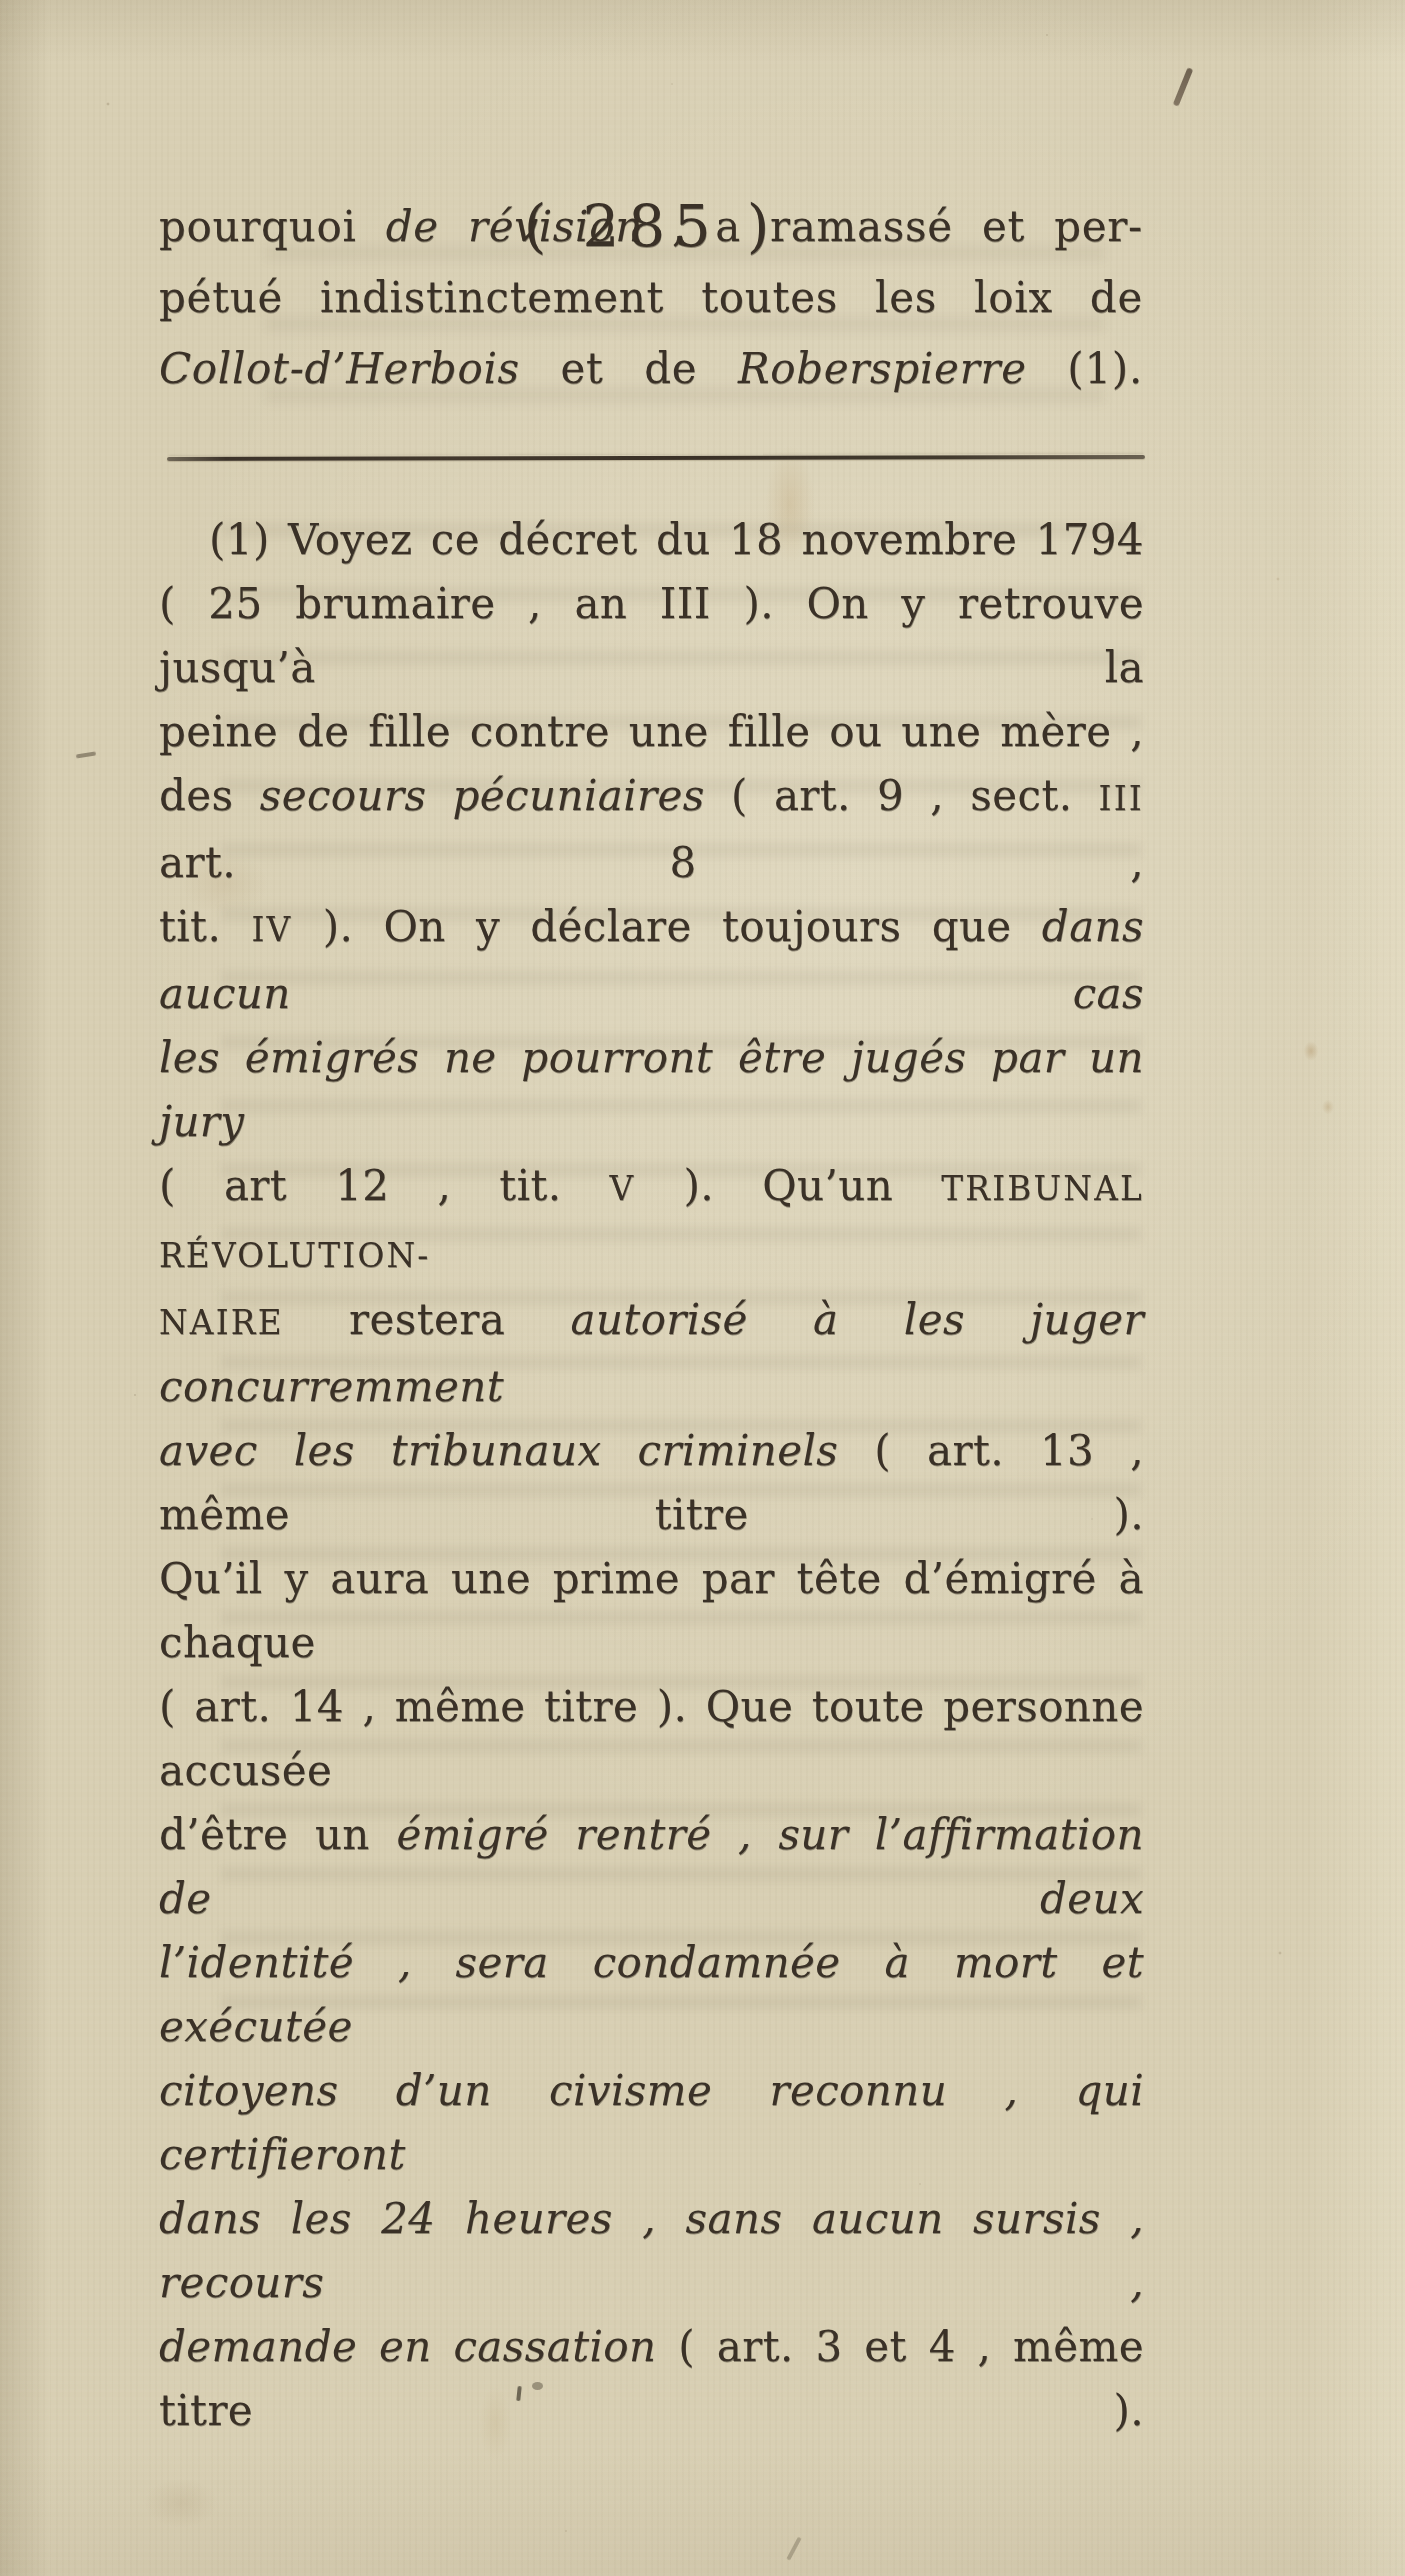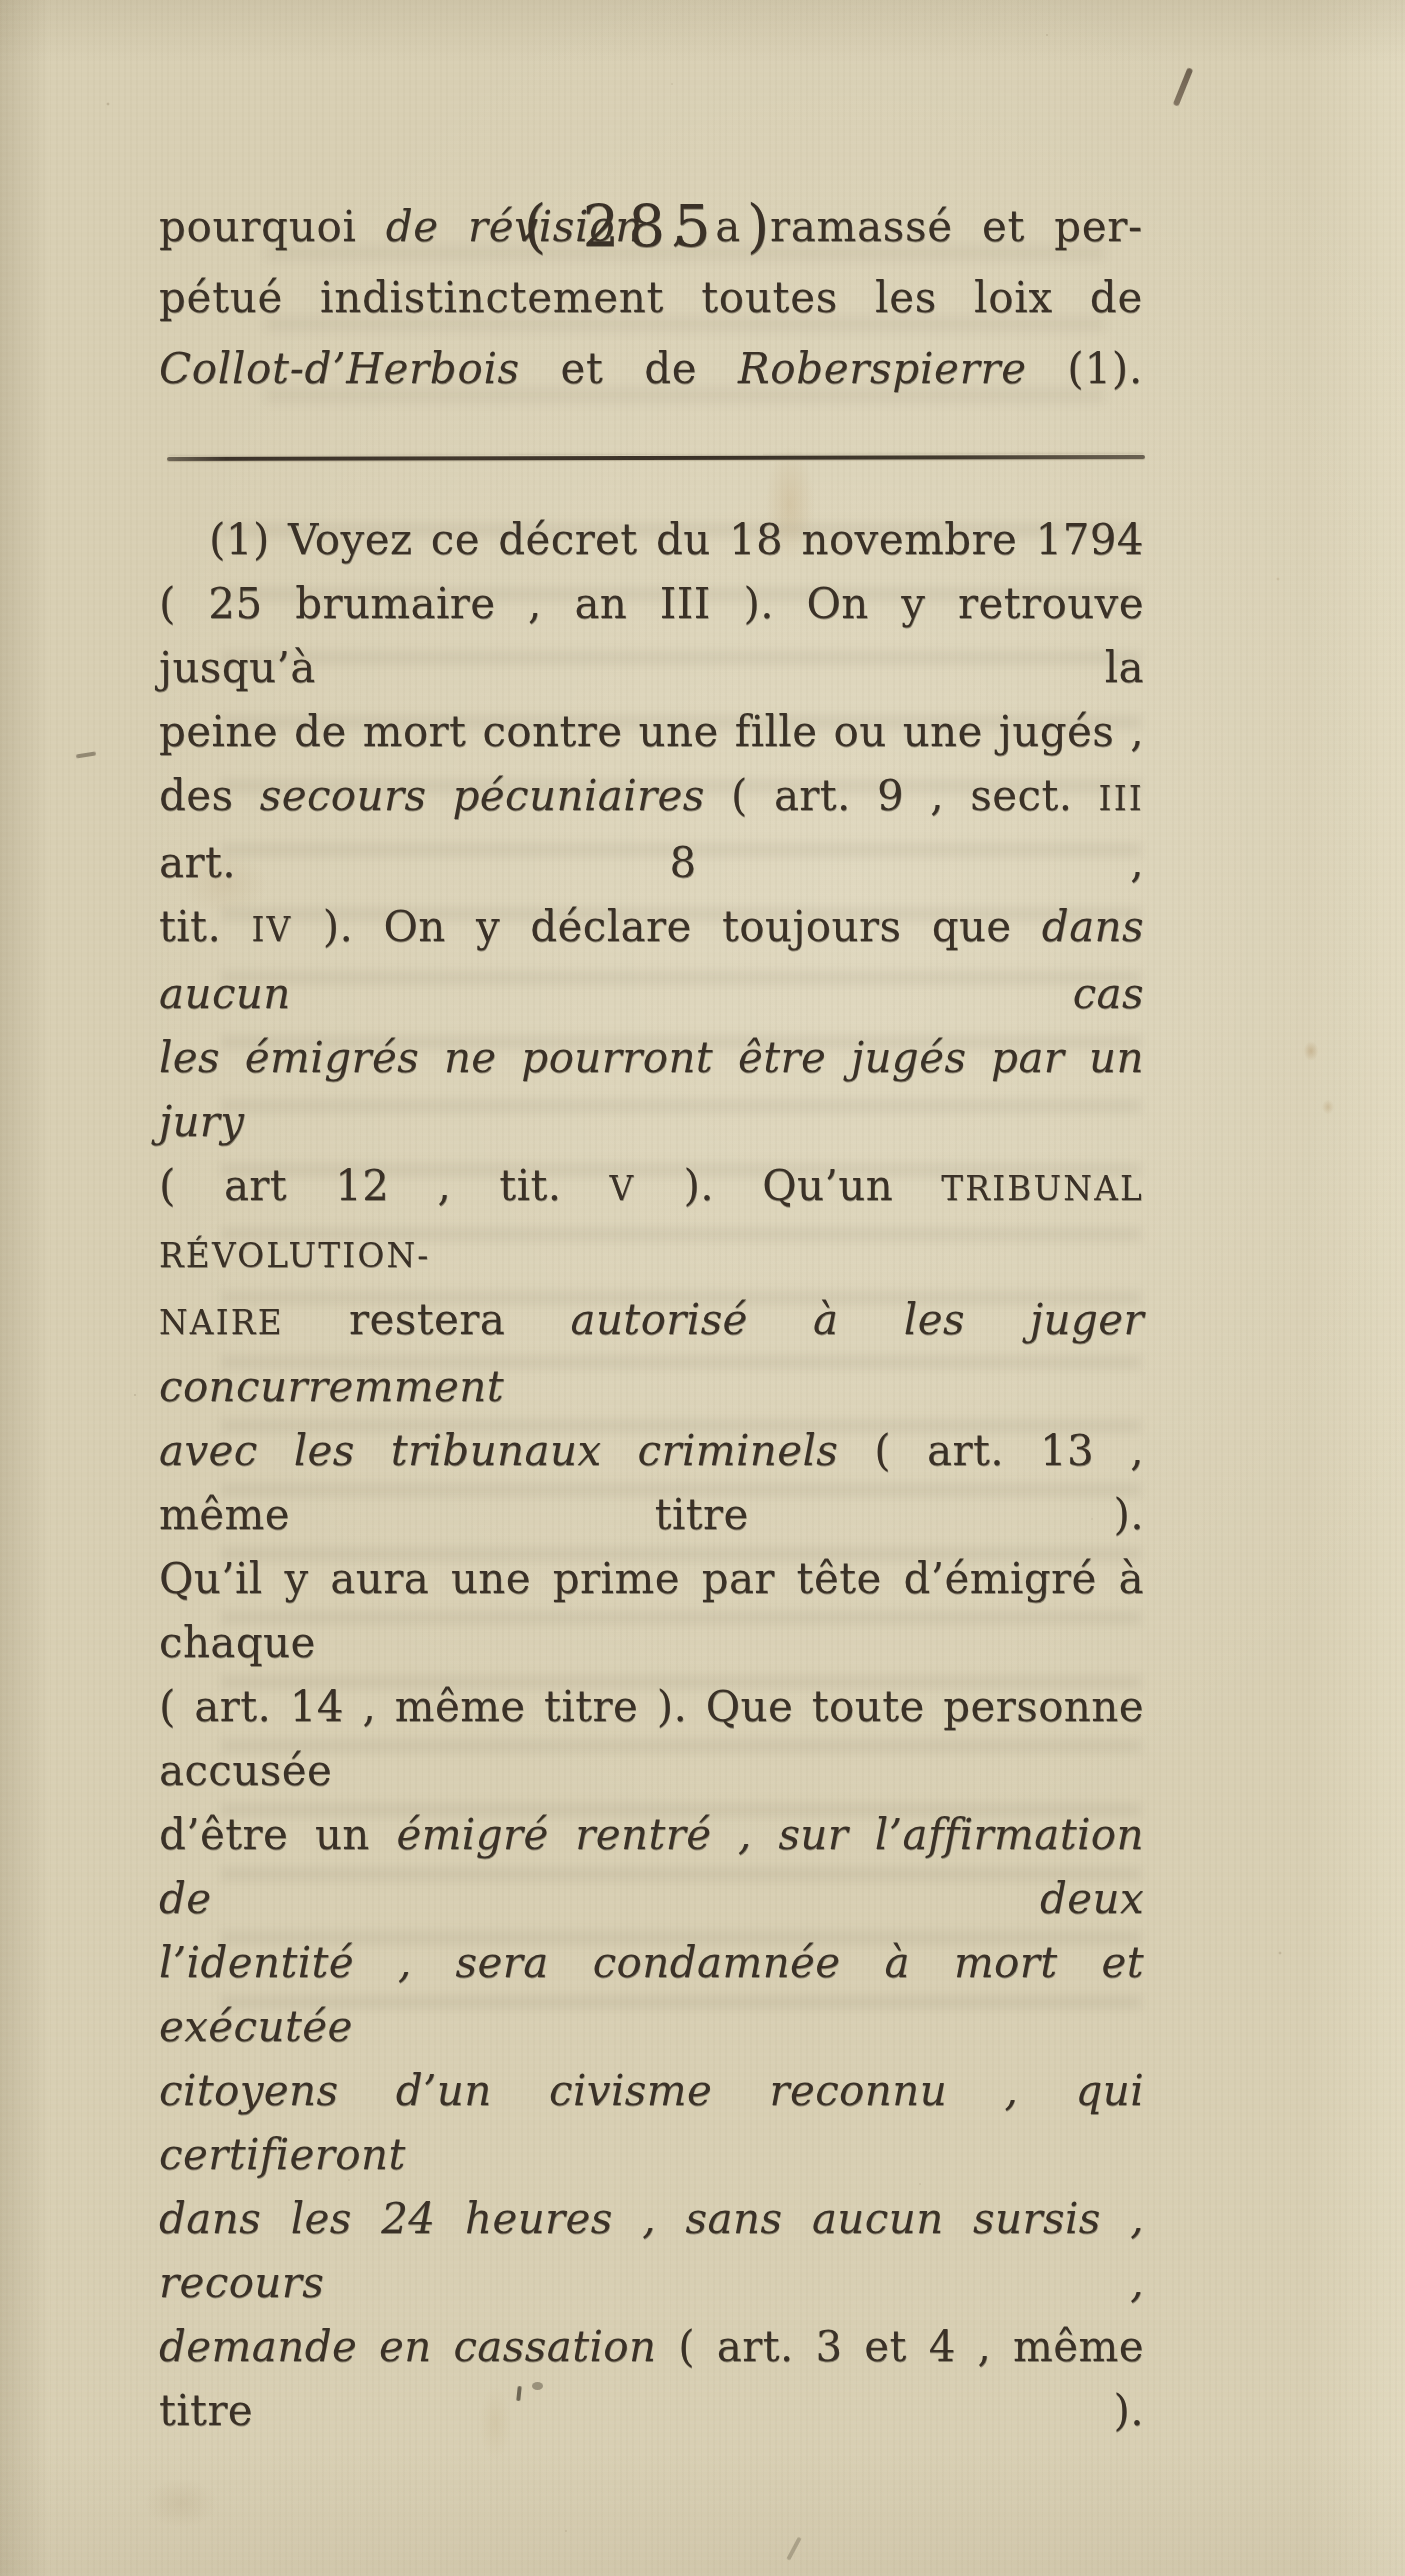--- a/index.html
+++ b/index.html
@@ -162,21 +162,21 @@
       <div class="line"><span>pourquoi </span><span class="it">de révision</span><span> , a ramassé et per-</span></div>
       <div class="line"><span>pétué indistinctement toutes les loix de</span></div>
       <div class="line"><span class="it">Collot-d’Herbois</span><span> et de </span><span class="it">Roberspierre</span><span> (1).</span></div>
     </div>
 
   <div id="rule"></div>
 
   <div id="footnote" class="txt">
       <div class="line"><span>(1) Voyez ce décret du 18 novembre 1794</span></div>
       <div class="line"><span>( 25 brumaire , an III ). On y retrouve jusqu’à la</span></div>
-      <div class="line"><span>peine de mort contre une fille ou une jugés ,</span></div>
+      <div class="line"><span>peine de fille contre une fille ou une mère ,</span></div>
       <div class="line"><span>des </span><span class="it">secours pécuniaires</span><span> ( art. 9 , sect. </span><span class="sc">III</span><span> art. 8 ,</span></div>
       <div class="line"><span>tit. </span><span class="sc">IV</span><span> ). On y déclare toujours que </span><span class="it">dans aucun cas</span></div>
       <div class="line"><span class="it">les émigrés ne pourront être jugés par un jury</span></div>
       <div class="line"><span>( art 12 , tit. </span><span class="sc">V</span><span> ). Qu’un </span><span class="sc">TRIBUNAL RÉVOLUTION-</span></div>
       <div class="line"><span class="sc">NAIRE</span><span> restera </span><span class="it">autorisé à les juger concurremment</span></div>
       <div class="line"><span class="it">avec les tribunaux criminels</span><span> ( art. 13 , même titre ).</span></div>
       <div class="line"><span>Qu’il y aura une prime par tête d’émigré à chaque</span></div>
       <div class="line"><span>( art. 14 , même titre ). Que toute personne accusée</span></div>
       <div class="line"><span>d’être un </span><span class="it">émigré rentré , sur l’affirmation de deux</span></div>
       <div class="line"><span class="it">l’identité , sera condamnée à mort et exécutée</span></div>

